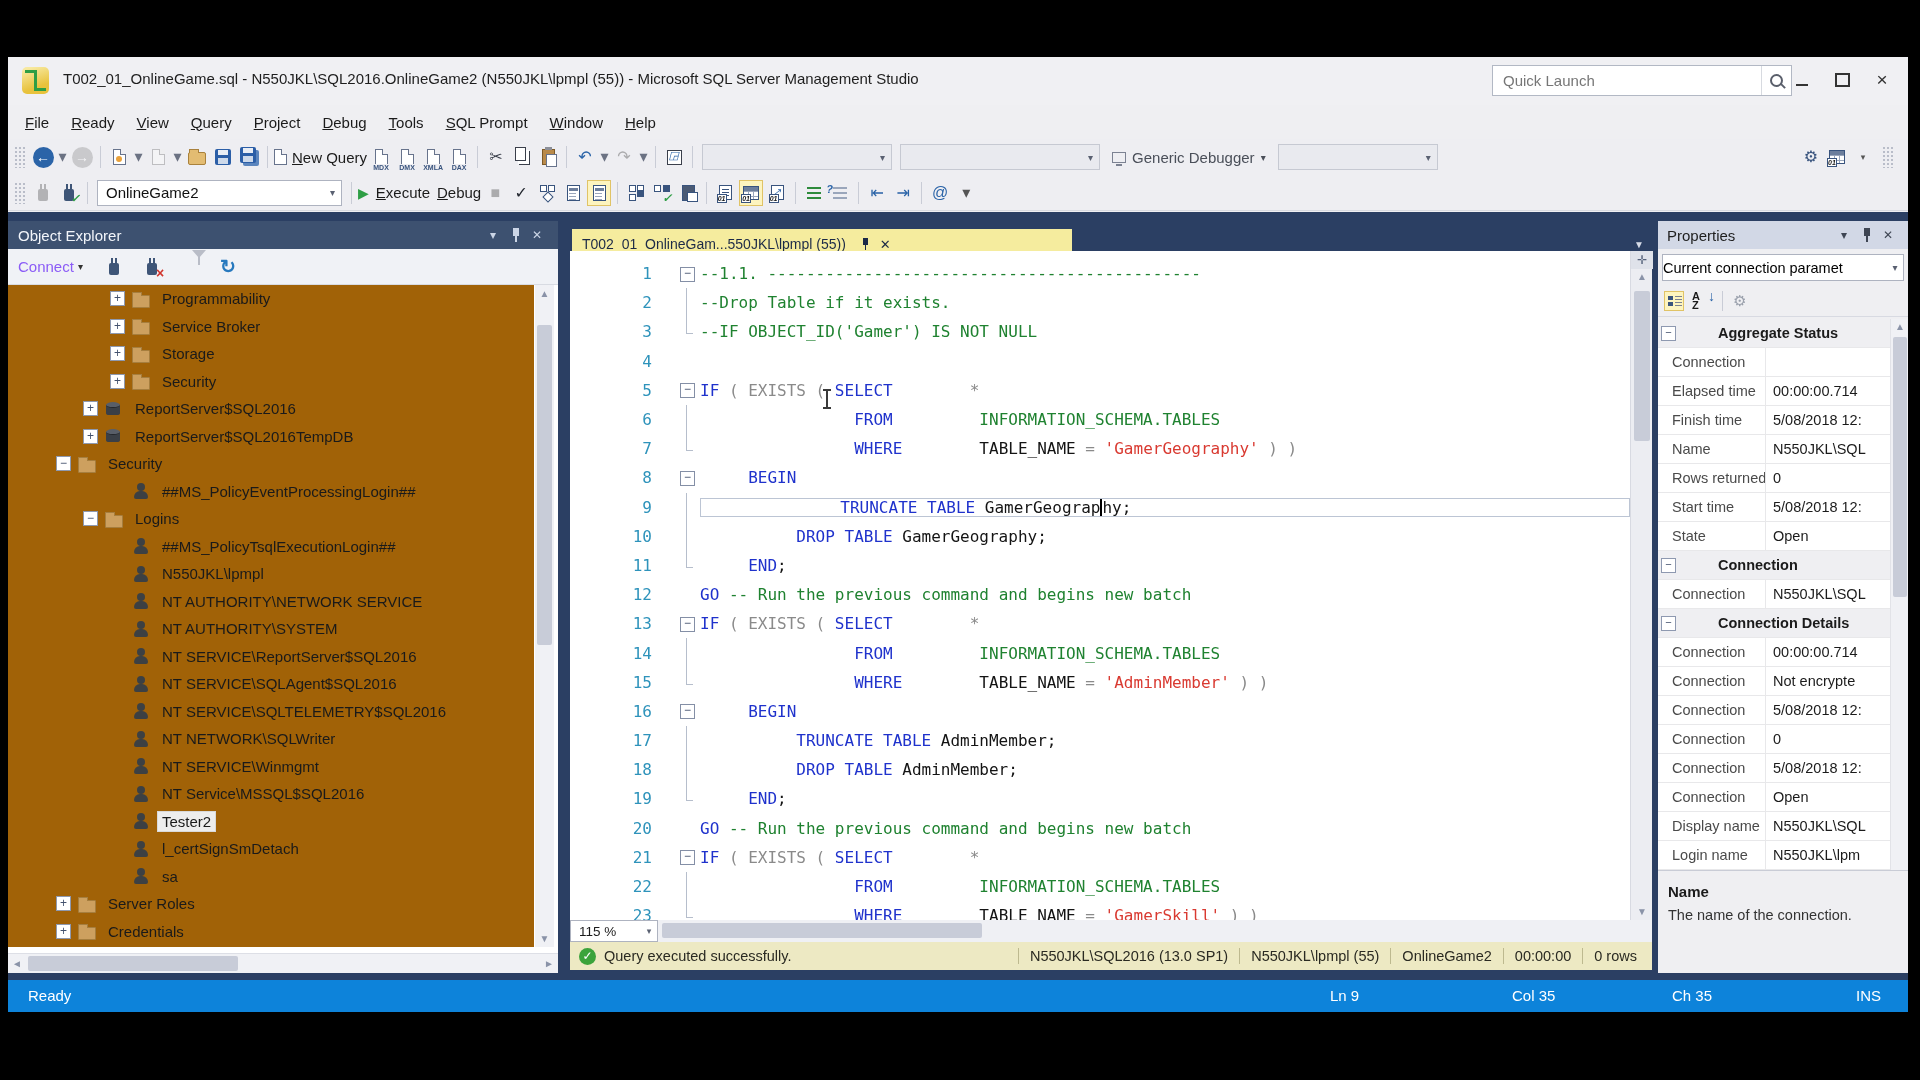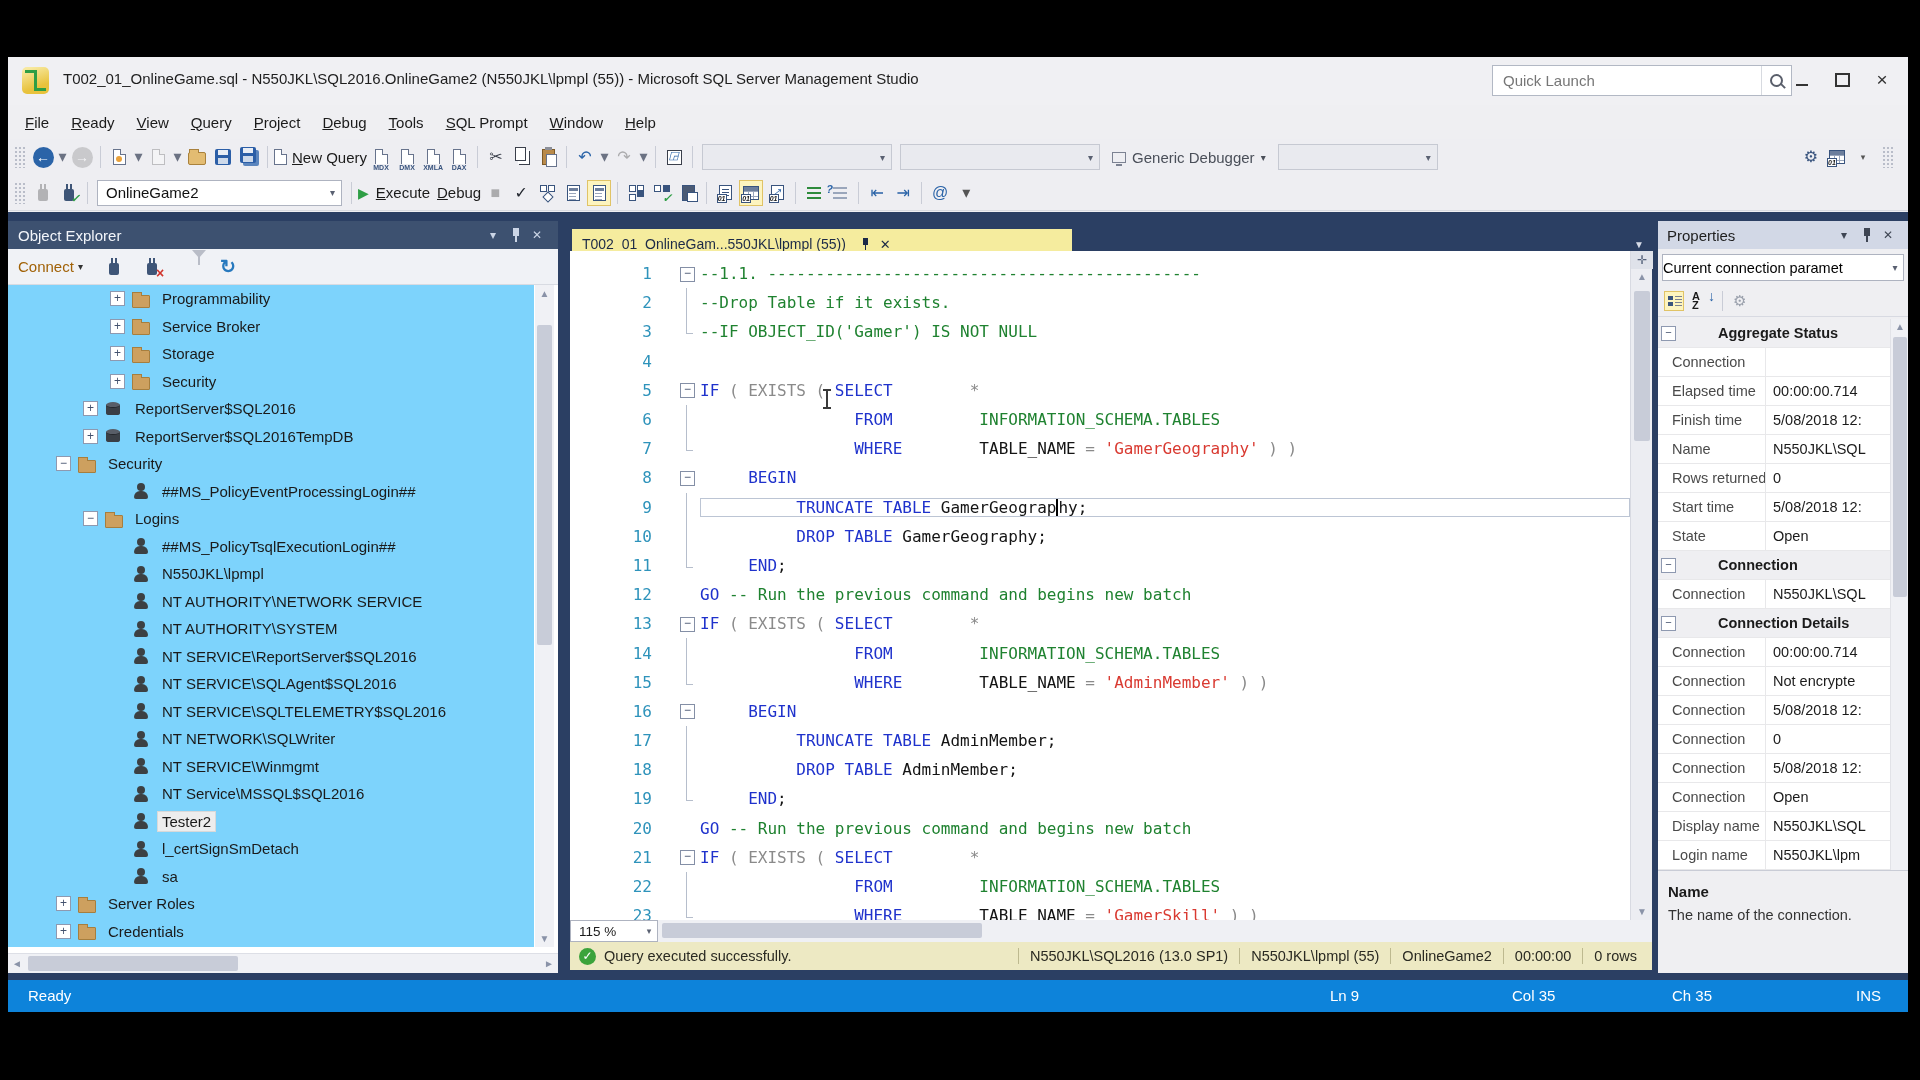--- a/index.html
+++ b/index.html
@@ -130,30 +130,30 @@
 
   
   .oe { position:absolute; left:0; top:164px; width:550px; height:752px; background:#FFF; }
   .oe-title { height:28px; background:#3D5170; color:#F2F5FA; font-size:15px; display:flex; align-items:center; padding:0 10px; }
   .oe-title .sp { flex:1; }
   .ticon { width:22px; text-align:center; color:#CBD5E6; font-size:12px; }
   .pin { position:relative; width:22px; height:16px; }
   .pin::before { content:""; position:absolute; left:9px; top:1px; width:6px; height:8px; background:#CBD5E6; }
   .pin::after { content:""; position:absolute; left:11px; top:9px; width:2px; height:6px; background:#CBD5E6; }
   .oe-cbar { height:36px; background:#F0F2F6; border-bottom:1px solid #D8DBE2; display:flex; align-items:center; padding-left:10px; }
-  .oe-cbar .clabel { font-size:15px; color:#a16207; margin-right:4px; }
+  .oe-cbar .clabel { font-size:15px; color:#8b5cf6; margin-right:4px; }
   .oe-cbar .ca { font-size:10px; color:#333; margin-right:12px; }
   .cbi { margin:0 7px; position:relative; }
   .funnel { width:0; height:0; border-left:7px solid transparent; border-right:7px solid transparent; border-top:8px solid #B9BDC7; position:relative; }
   .funnel::after { content:""; position:absolute; left:-1px; top:-1px; width:2px; height:8px; background:#B9BDC7; }
   .refresh { color:#2779BE; font-size:19px; font-weight:bold; line-height:1; }
   .pulse { width:16px; height:12px; background:#2A2E36;
     clip-path:polygon(0 60%,15% 60%,30% 10%,50% 95%,65% 40%,75% 60%,100% 60%,100% 75%,70% 75%,62% 60%,50% 100%,28% 40%,20% 75%,0 75%); }
   .stopsq { width:11px; height:11px; background:#B9BDC7; }
-  .tree { position:absolute; left:0; top:64px; width:526px; height:662px; overflow:hidden; background:#7dd3fc; }
+  .tree { position:absolute; left:0; top:64px; width:526px; height:662px; overflow:hidden; background:#a16207; }
   .trow { height:27.5px; display:flex; align-items:center; font-size:15px; color:#1A1A1A; white-space:nowrap; }
   .trow.d2 { padding-left:48px; } .trow.d3 { padding-left:75px; } .trow.d4 { padding-left:102px; }
   .exp { width:15px; height:15px; min-width:15px; border:1px solid #8E99B0; background:#FFF; margin-right:6px;
     font-size:12px; line-height:12px; text-align:center; color:#44526E; position:relative; }
   .exp.plus::before { content:"+"; } .exp.minus::before { content:"−"; }
   .exp.none { visibility:hidden; }
   .tico { width:20px; min-width:20px; height:18px; margin-right:7px; position:relative; }
   .tico.folder::before { content:""; position:absolute; left:1px; top:5px; width:16px; height:11px; background:#CDA05F; border:1px solid #A67E3E; border-radius:1px; }
   .tico.folder::after { content:""; position:absolute; left:1px; top:2px; width:8px; height:3px; background:#CDA05F; border:1px solid #A67E3E; border-bottom:none; }
   .tico.database::before { content:""; position:absolute; left:2px; top:4px; width:14px; height:11px; background:#3A3F46; border-radius:3px/2px; }
@@ -187,21 +187,21 @@
   .cl { display:flex; height:29.2px; align-items:center; }
   .ln { width:104px; min-width:104px; text-align:right; padding-right:22px;
     font-family:"DejaVu Sans Mono", monospace; font-size:16px; color:#2E93BB; }
   .fold { width:26px; min-width:26px; height:100%; position:relative; }
   .fold.fm::before { content:"−"; position:absolute; left:6px; top:50%; margin-top:-7px; width:13px; height:13px;
     border:1px solid #848FA6; background:#FFF; font-size:12px; line-height:11px; text-align:center; color:#44526E; z-index:2; }
   .fold.g::after, .fold.ge::after { content:""; position:absolute; left:12px; top:0; width:1px; height:100%; background:#B6BECC; }
   .fold.ge::after { height:55%; }
   .fold.ge::before { content:""; position:absolute; left:12px; top:55%; width:7px; height:1px; background:#B6BECC; }
   .ct { flex:1; font-family:"DejaVu Sans Mono", monospace; font-size:16px; white-space:pre; color:#141414; }
-  .cl.cur .ct { outline:1px solid #BCC5D4; outline-offset:-1px; }
+  .cl.cur .ct { outline:1px solid #BCC5D4; outline-offset:-1px;padding-left:44px; }
   .tk-k { color:#1F32CC; } .tk-c { color:#1F8230; } .tk-s { color:#D93A31; }
   .tk-o { color:#8A8A8A; } .tk-g { color:#1F8230; } .tk-p { color:#141414; }
   .caret { display:inline-block; width:0; border-left:2px solid #000; height:19px; vertical-align:text-bottom; }
   .edvscroll { position:absolute; right:0; top:30px; width:22px; height:669px; background:#ECEDF2; border-left:1px solid #D8DAE2; }
   .edvscroll .split { position:absolute; left:0; top:0; width:22px; height:18px; background:#DFE2EA; color:#55617A;
     font-size:12px; text-align:center; line-height:18px; }
   .edvscroll .arr { position:absolute; left:0; width:22px; height:16px; color:#8A93A8; font-size:10px; text-align:center; line-height:16px; }
   .edvscroll .arr.up { top:18px; } .edvscroll .arr.dn { bottom:0; }
   .edvscroll .thumb { position:absolute; left:3px; top:40px; width:16px; height:150px; background:#C8CCD8; border-radius:2px; }
   .edbottom { position:absolute; left:0; top:699px; width:1082px; height:22px; background:#EFF0F4; display:flex; align-items:center; }

